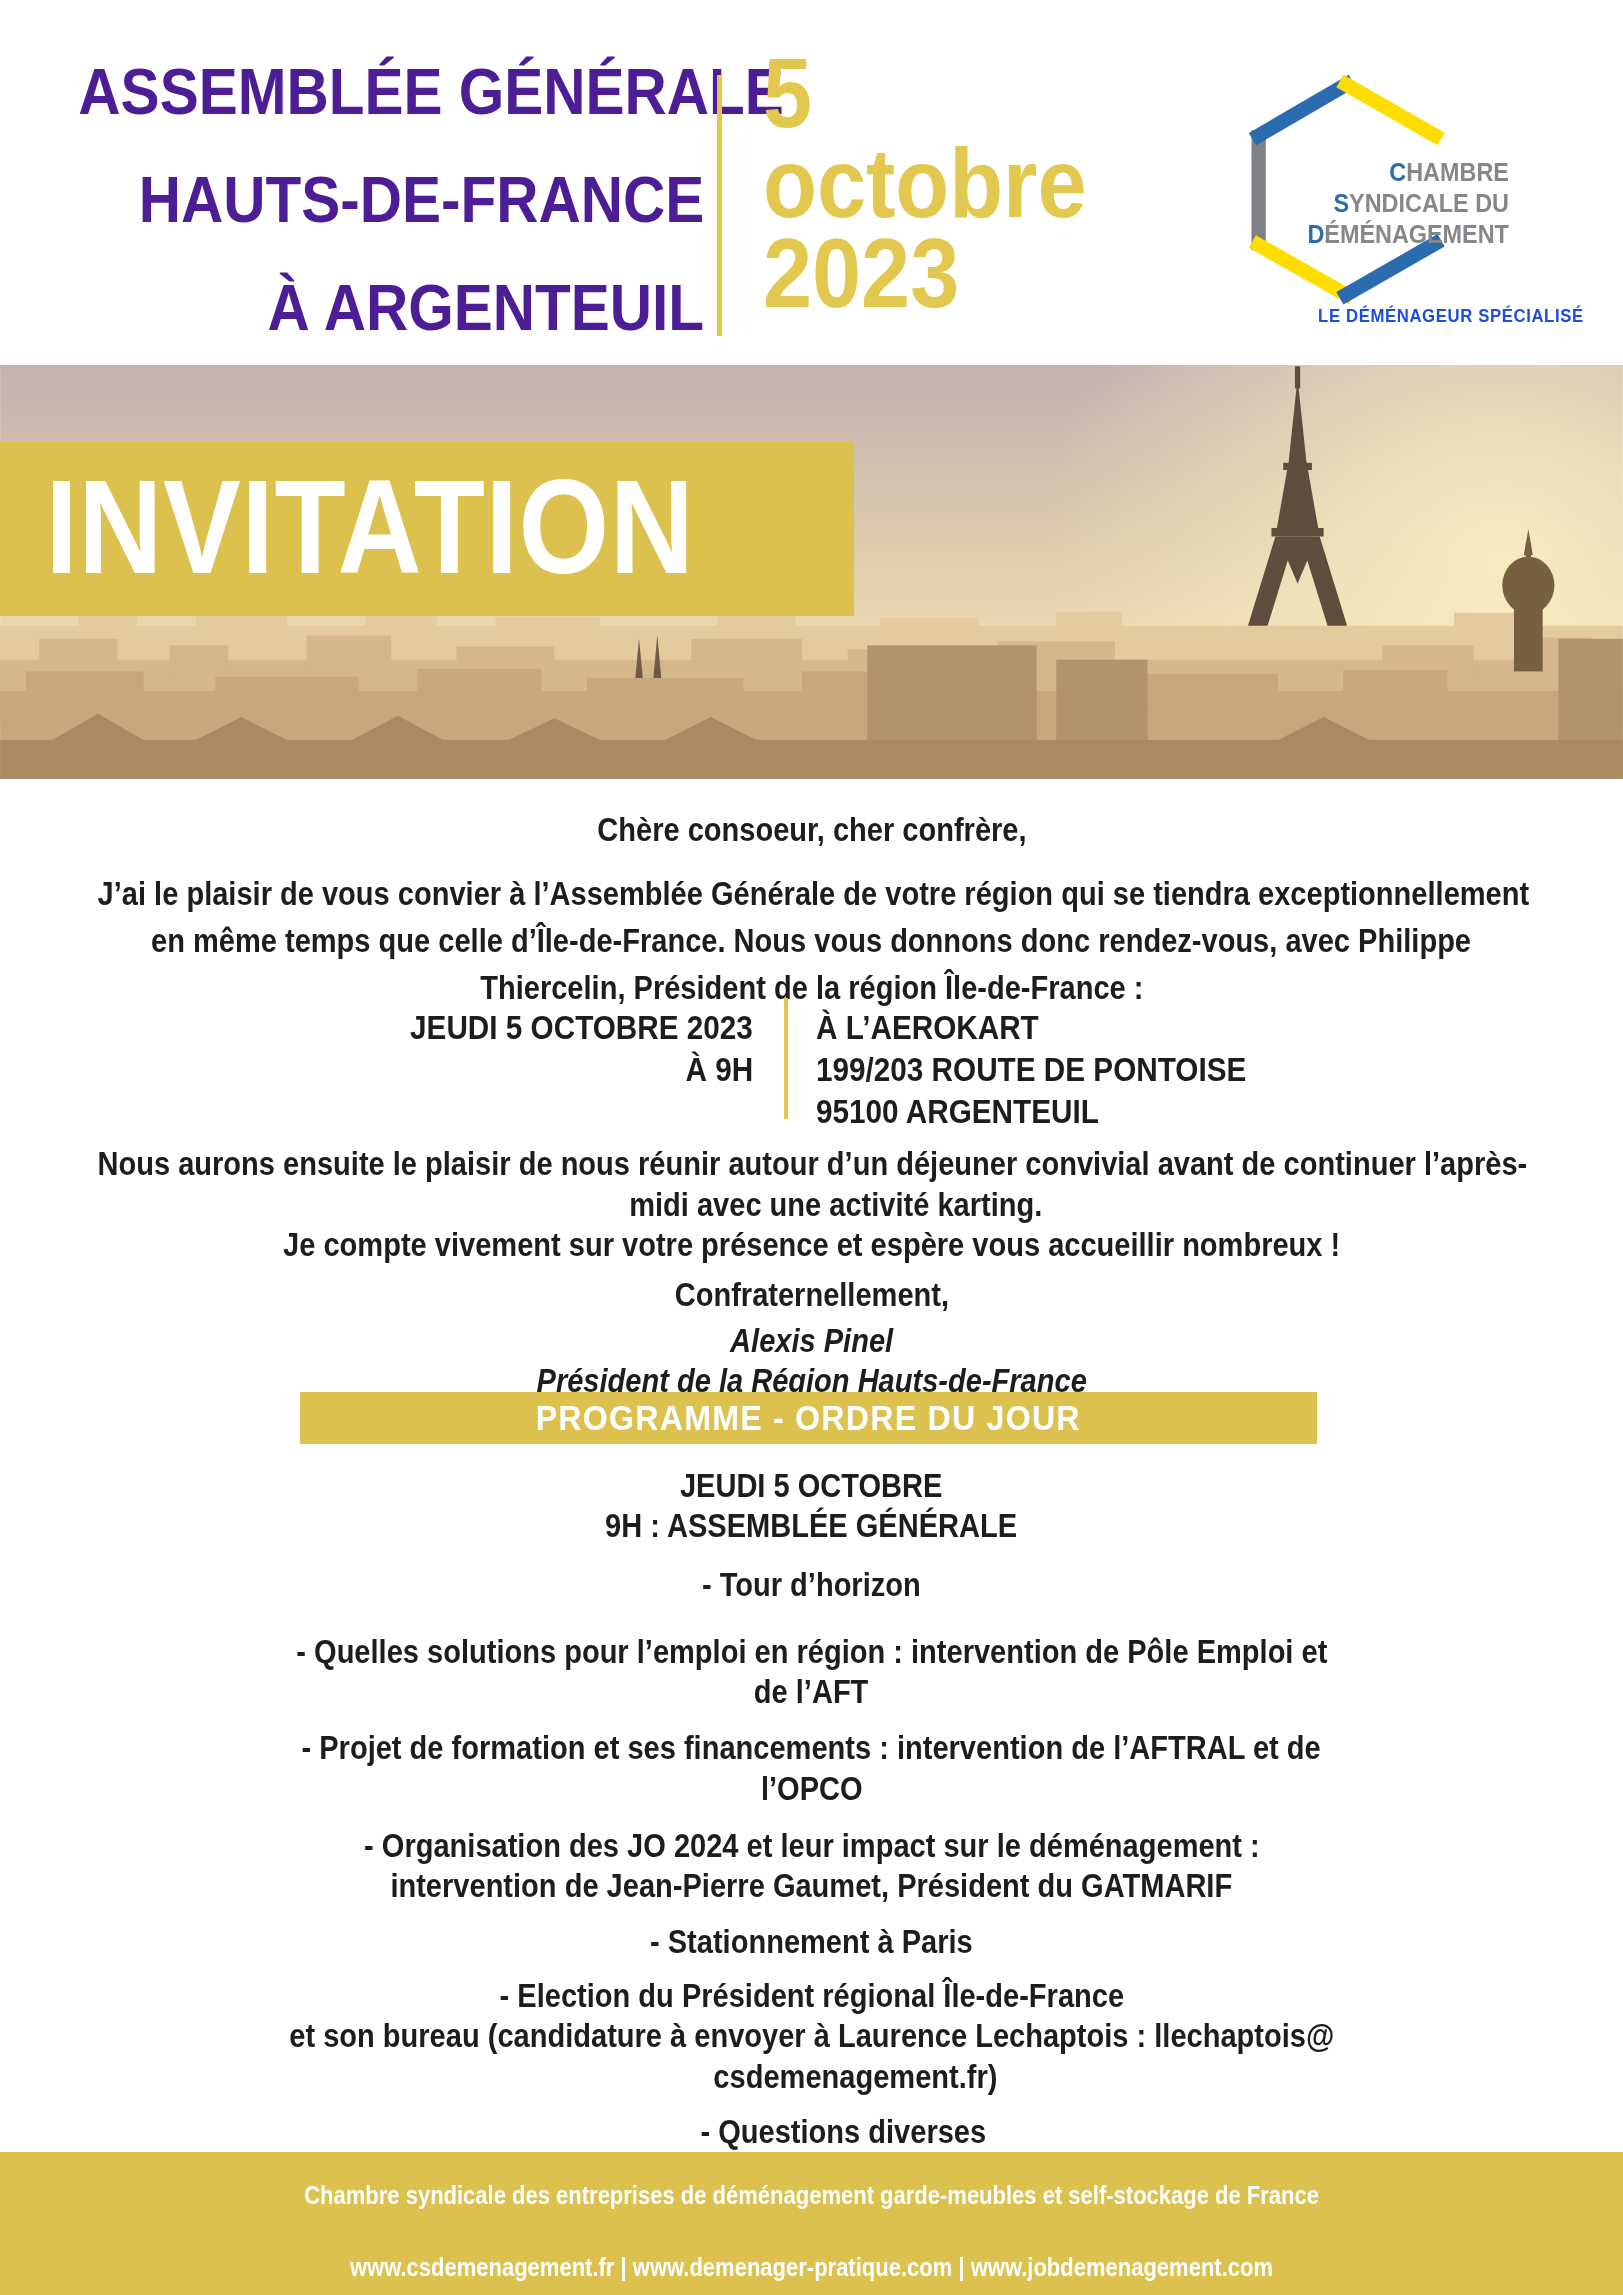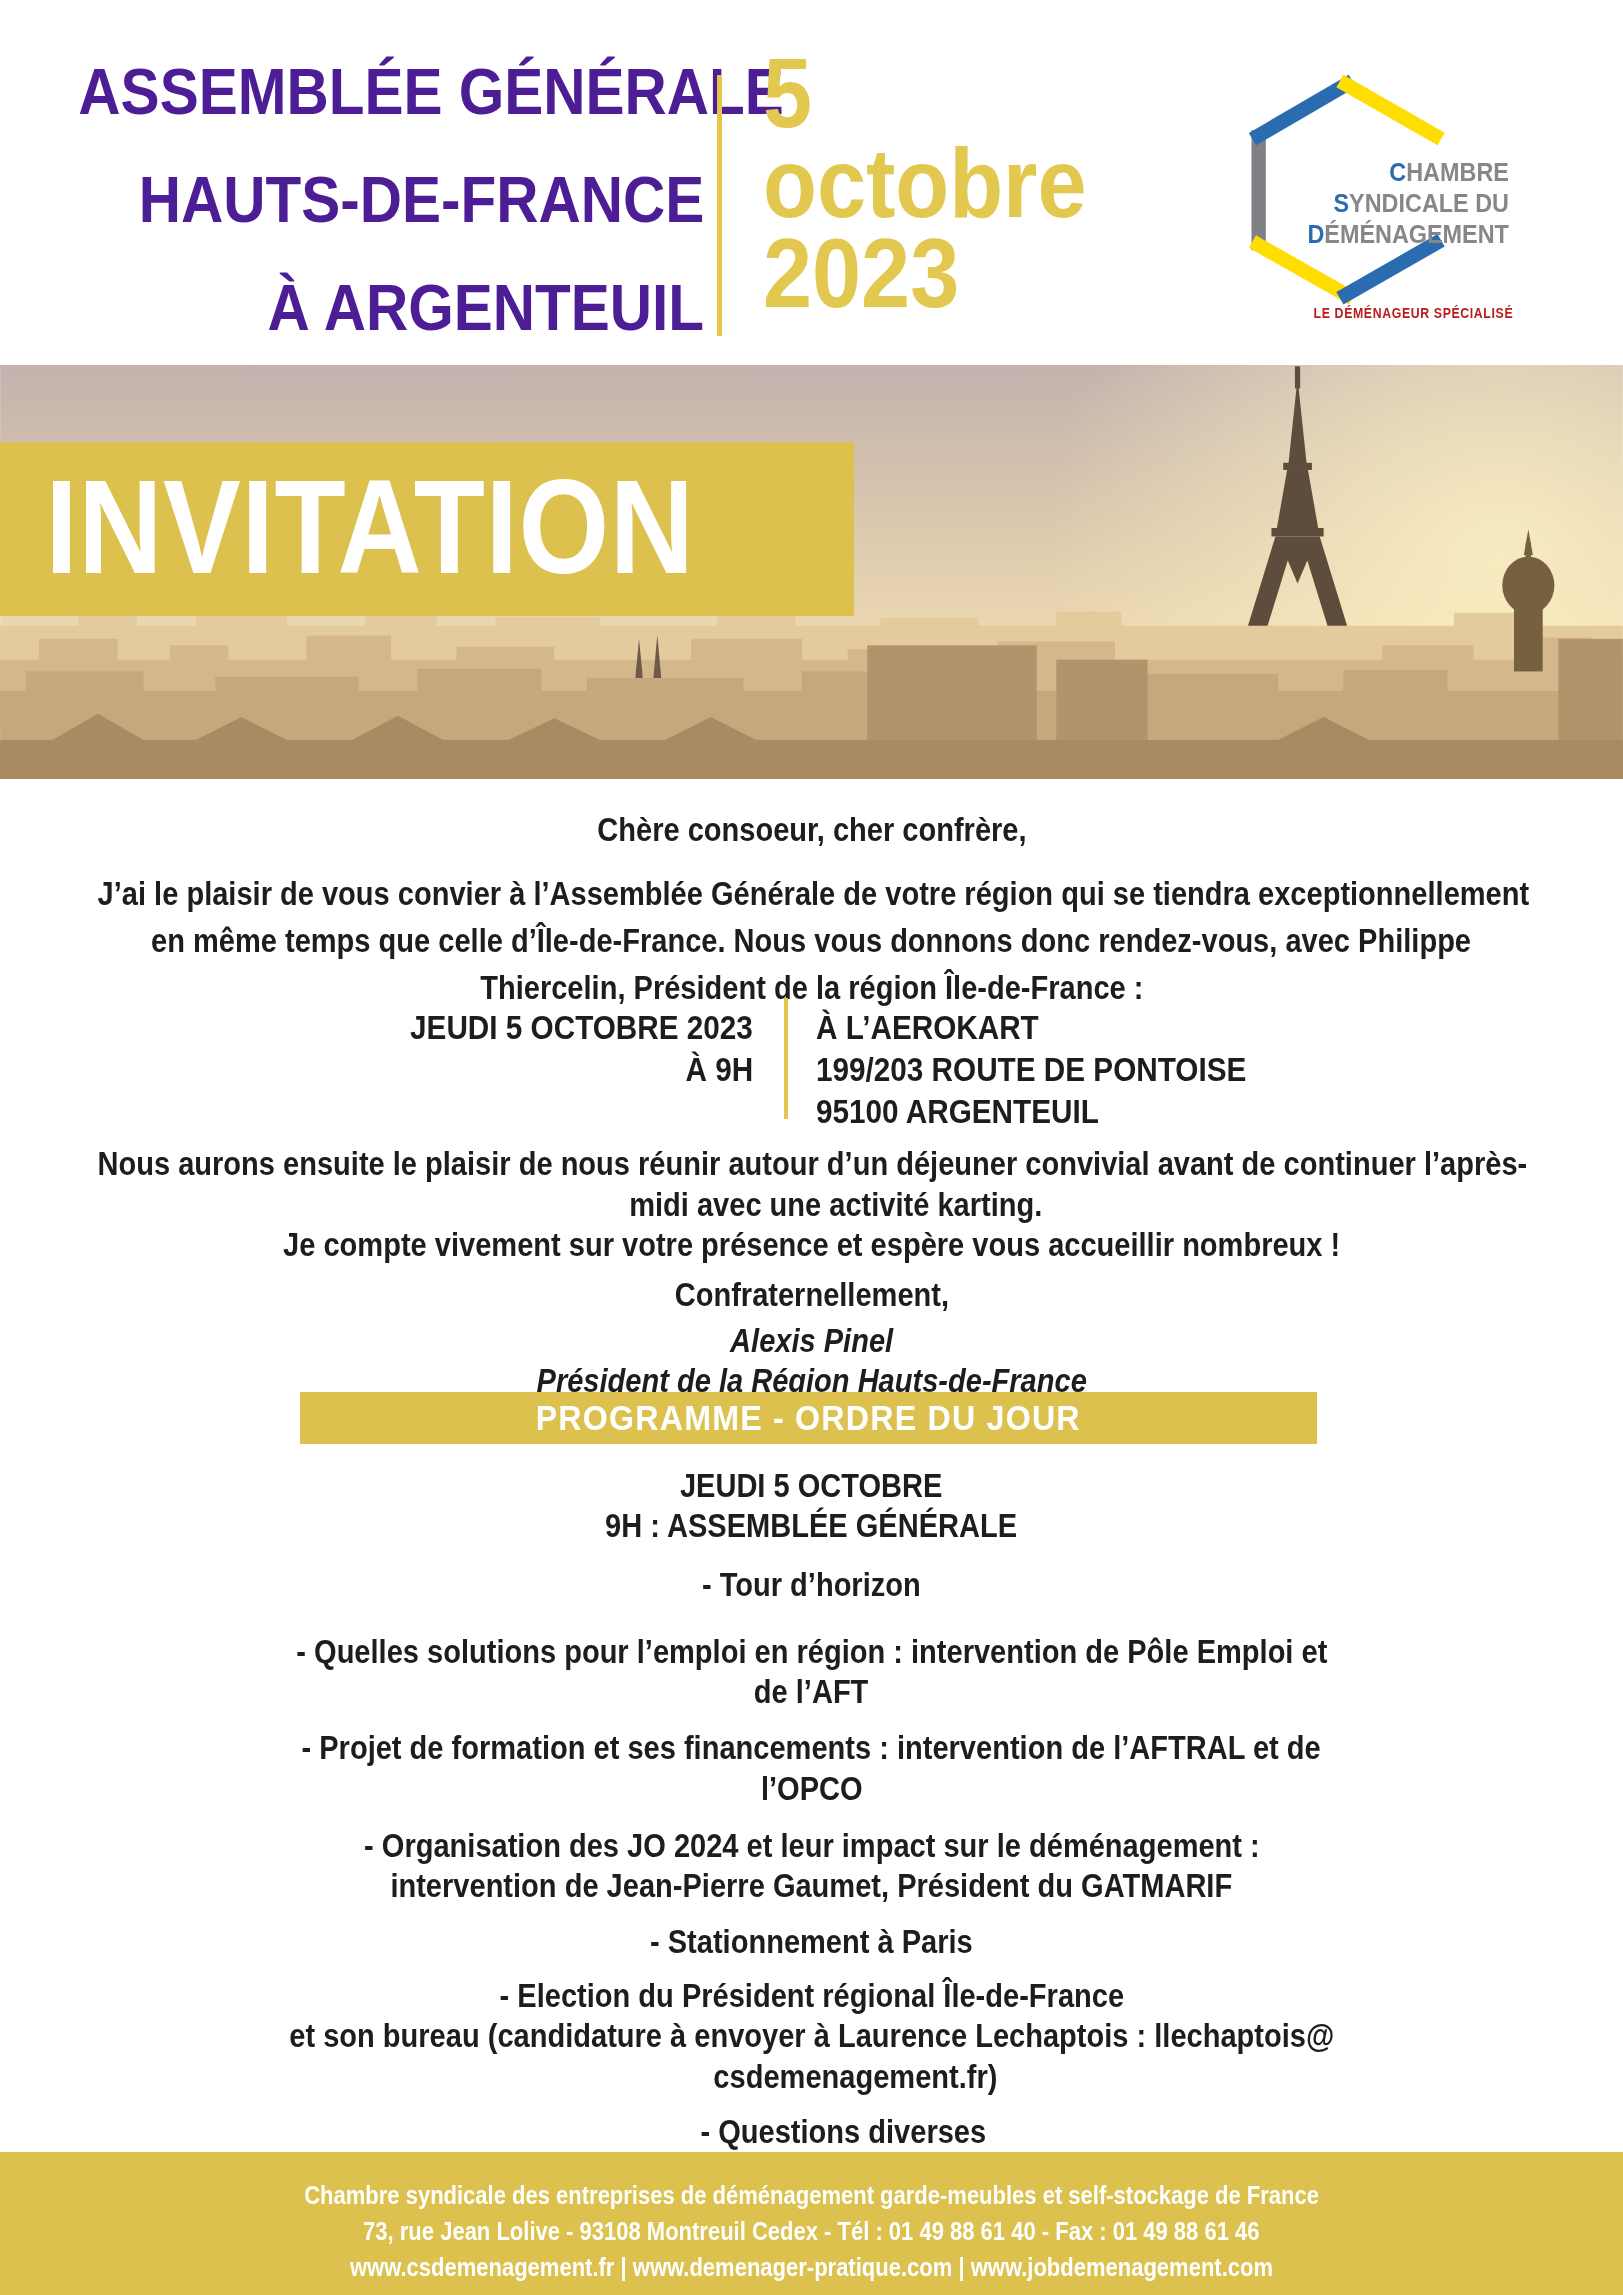--- a/index.html
+++ b/index.html
@@ -14,21 +14,21 @@
   
   .title{position:absolute;top:38px;left:0;width:704px;text-align:right;
          font-size:65px;line-height:108px;color:#4c1d95;}
   .vdiv{position:absolute;left:717px;top:75px;width:4.6px;height:261px;background:#e3c64b;}
   .bigdate{position:absolute;left:763px;top:48px;font-size:98px;line-height:90px;color:#e3c84f;}
   .logo-svg{position:absolute;left:1226px;top:65px;}
   .logo-text{position:absolute;top:157px;left:1174px;width:335px;text-align:right;
              font-size:26px;line-height:31px;color:#85878a;}
   .logo-text .ini{color:#2b6cb0;}
   .tagline{position:absolute;top:305px;left:1300px;width:210px;text-align:right;
-           font-size:14px;color:#b91c1c;letter-spacing:0.7px;}
+           font-size:19px;color:#1d4ed8;letter-spacing:0.7px;}
 
   
   .hero{position:absolute;left:0;top:365px;width:1623px;height:414px;overflow:hidden;}
   .inv-band{position:absolute;left:0;top:442px;width:854px;height:174px;background:#dcc14e;}
   .inv-band span{display:inline-block;padding-left:52px;font-size:134px;line-height:170px;
                  color:#ffffff;transform:scaleX(.87);transform-origin:left;letter-spacing:0.7px;}
 
   
   .bl{position:absolute;left:0;width:1623px;text-align:center;font-size:33px;line-height:39px;}
   .when{width:753px;text-align:right;}
@@ -214,17 +214,16 @@
   <div class="bl" style="top:1922px;"><span class="cx">- Stationnement à Paris</span></div>
 
   <div class="bl" style="top:1976px;"><span class="cx">- Election du Président régional Île-de-France</span></div>
   <div class="bl" style="top:2016px;"><span class="cx">et son bureau (candidature à envoyer à Laurence Lechaptois : llechaptois@</span></div>
   <div class="bl" style="top:2057px;padding-left:44px;"><span class="cx">csdemenagement.fr)</span></div>
 
   <div class="bl" style="top:2112px;margin-left:32px;"><span class="cx">- Questions diverses</span></div>
 
   <div class="footer"></div>
   <div class="fl" style="top:2180px;"><span class="cx">Chambre syndicale des entreprises de déménagement garde-meubles et self-stockage de France</span></div>
-  <div class="fl" style="top:2216px;"><span class="cx">73, rue Jean Lolive - 93108 Montreuil Cedex - Tél : 01 49 88 61 40 - Fax : 01 49 88 61 46</span></div>
   <div class="fl" style="top:2252px;"><span class="cx">www.csdemenagement.fr | www.demenager-pratique.com | www.jobdemenagement.com</span></div>
 
 </div>
 
 
 </body></html>

